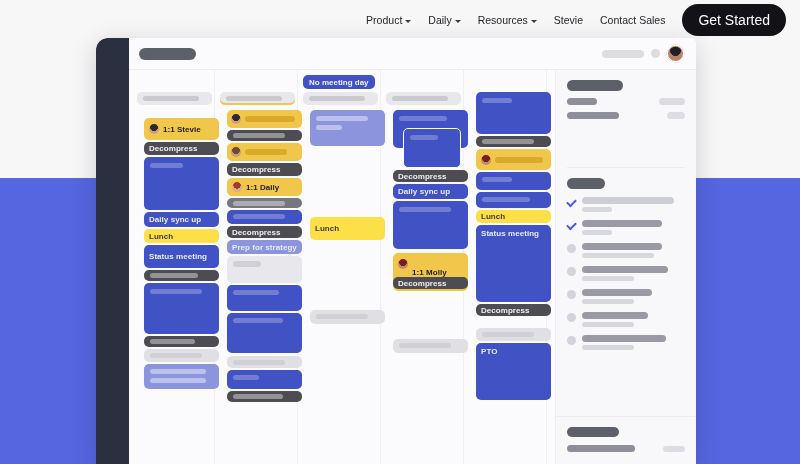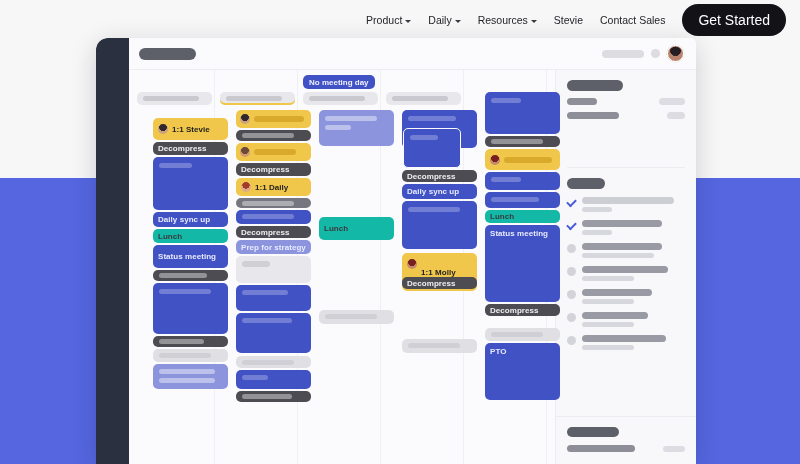--- a/index.html
+++ b/index.html
@@ -125,31 +125,31 @@
   .daycol.c2 { left: 174px; }
   .daycol.c3 { left: 257px; }
   .daycol.c4 { left: 340px; }
 
   .col-sep {
     position: absolute; top: 0; bottom: 0; width: 1px; background: #f0f0f4;
   }
 
   
   .blk {
-    position: absolute; left: 16px; width: 75px;
+    position: absolute; left: 7px; width: 75px;
     border-radius: 5px; overflow: hidden;
   }
   .blk.ghost   { background: #e0e0e4; }
   .blk.ghost2  { background: #e8e8ec; }
   .blk.blue    { background: #4052c4; }
   .blk.blueLt  { background: #8b94dd; }
   .blk.dark    { background: #4c4c52; }
   .blk.darkLt  { background: #767680; }
   .blk.yellow  { background: #f0c74a; }
-  .blk.chip    { background: #14b8a6; }
+  .blk.chip    { background: #fde047; }
 
   .blk .txt {
     font-size: 8px; font-weight: 700; letter-spacing: .05px;
     white-space: nowrap; padding: 0 5px;
     display: flex; align-items: center; height: 100%;
   }
   .blk.dark .txt, .blk.darkLt .txt { color: #f0f0f3; }
   .blk.blue .txt, .blk.blueLt .txt, .blk.blueMd .txt { color: #e7eaff; }
   .blk.yellow .txt { color: #1e1e20; }
   .blk.chip .txt { color: #3a3a40; font-weight: 700; }

